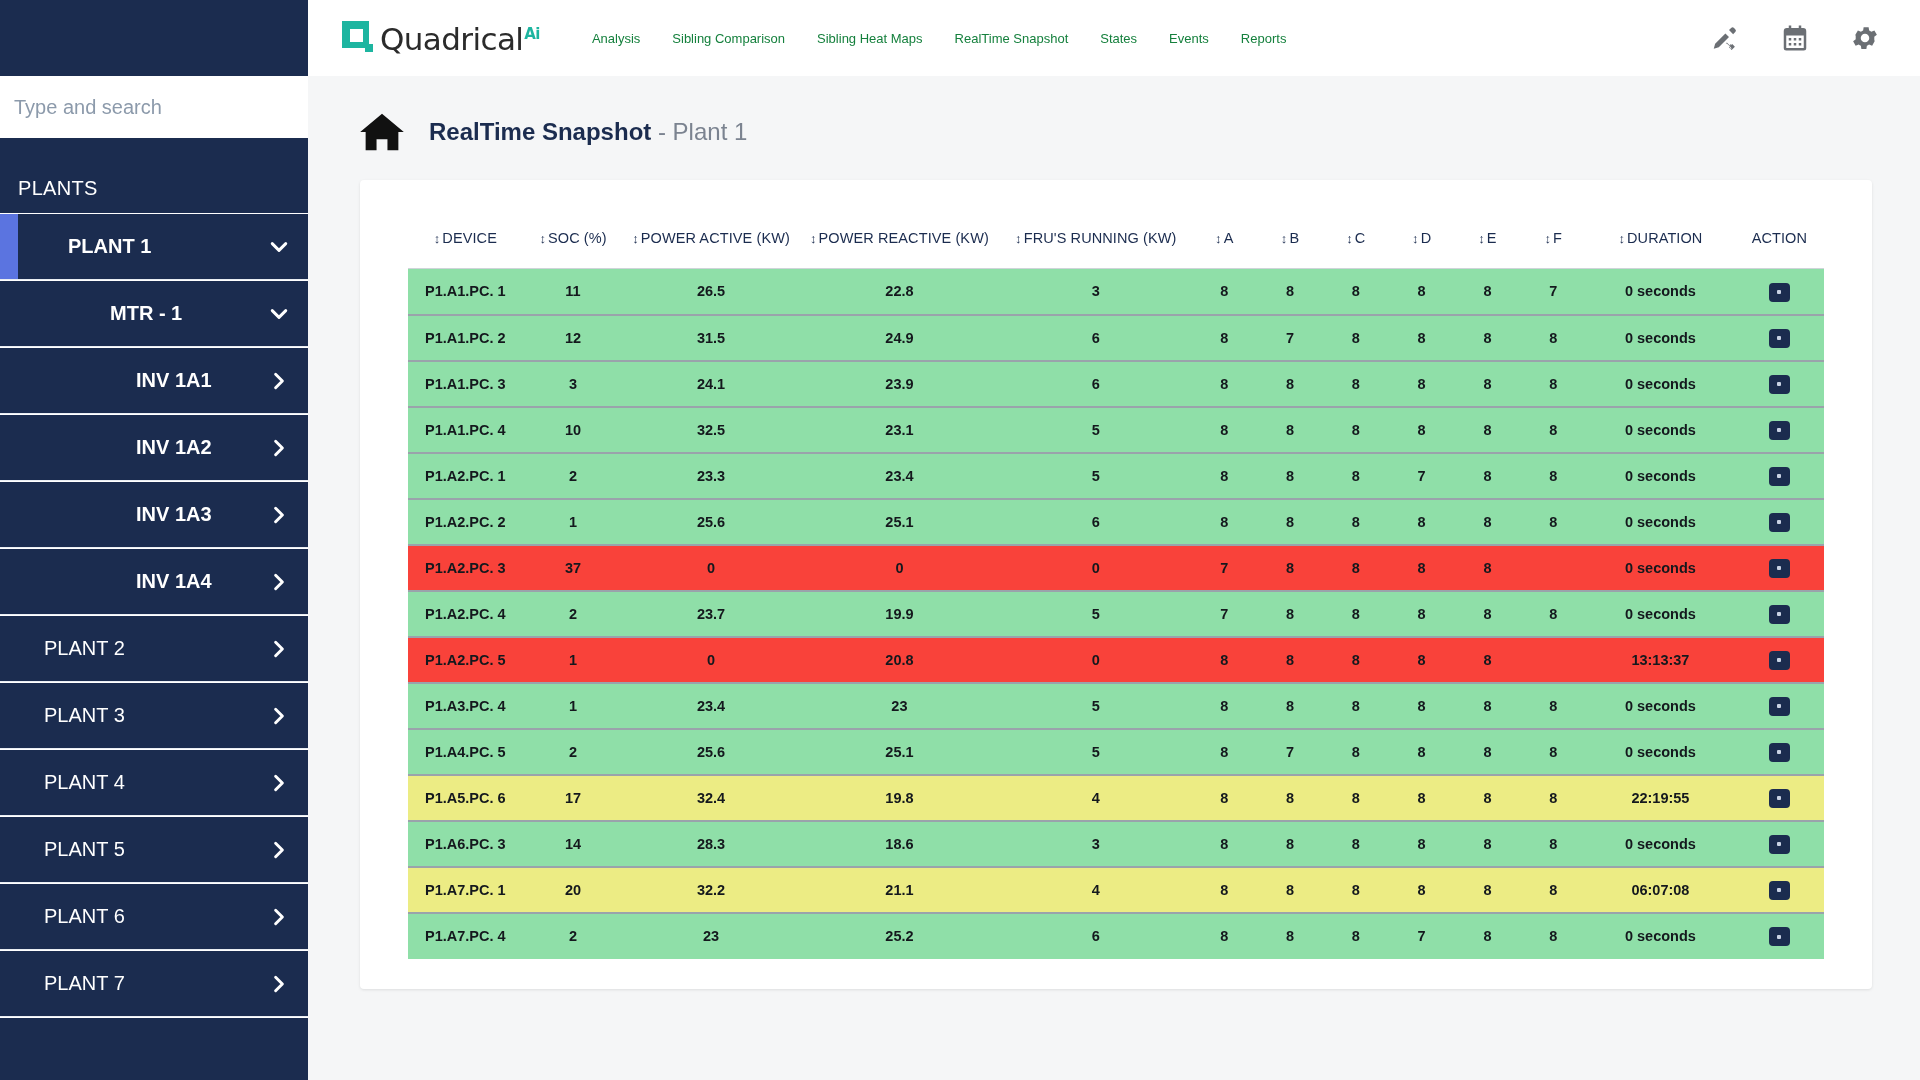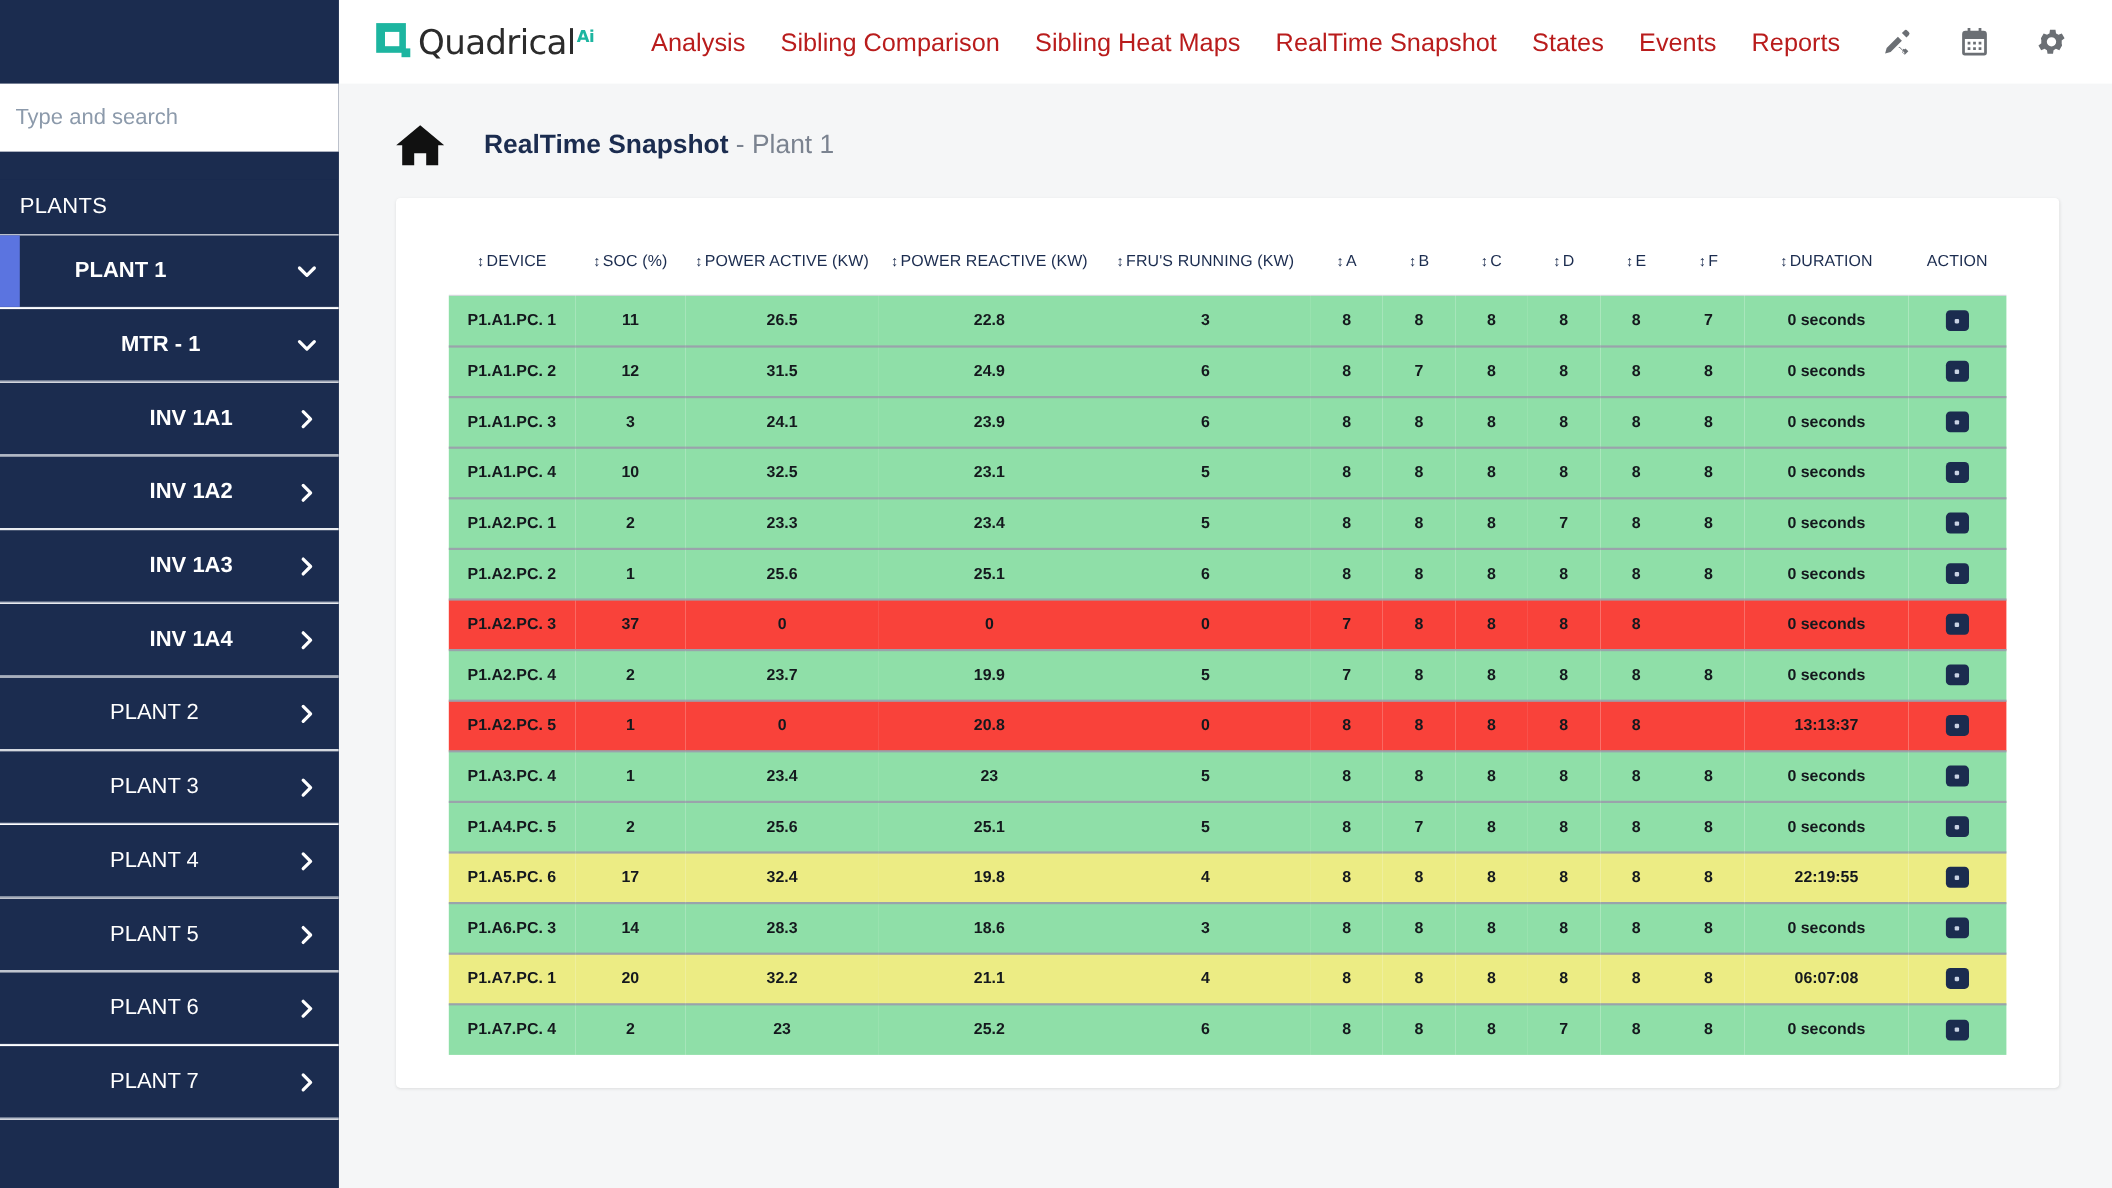--- a/index.html
+++ b/index.html
@@ -52,21 +52,21 @@
   .sb-chev { width: 58px; display: flex; align-items: center; justify-content: center; }
   .sb-chev svg { display:block; }
 
   .lvl-plant-active .sb-label { padding-left: 68px; font-weight: bold; }
   .lvl-plant-active::before {
     content: ""; position: absolute; left: 0; top: 0; bottom: 0;
     width: 18px; background: #5b74e0;
   }
   .lvl-mtr .sb-label { padding-left: 110px; font-weight: bold; }
   .lvl-inv .sb-label { padding-left: 136px; font-weight: bold; }
-  .lvl-plant .sb-label { padding-left: 68px; font-weight: 400; margin-left: 32px; }
+  .lvl-plant .sb-label { padding-left: 44px; font-weight: 400; }
   .sb-filler { background:#1b2c4f; height: 80px; border-top:1px solid #fff;}
 
   
   .main { flex: 1; height: 1080px; background: #f5f6f7; display: flex; flex-direction: column; border-radius: 13px; }
 
   .topbar {
     height: 76px; background: #ffffff;
     display: flex; align-items: center;
     padding: 0 28px 0 34px;
     flex: 0 0 76px;
@@ -83,28 +83,28 @@
     position: absolute; left: 23px; top: 23px; width: 8px; height: 8px; background: #1db5a0;
   }
   .logo-text {
     font-size: 31px; color: #2b2b2b; letter-spacing: -0.6px; line-height: 1;
     font-family: "DejaVu Sans", sans-serif; font-weight: 500;
   }
   .logo-ai { font-size: 15px; color: #1db5a0; vertical-align: super; font-weight: 600; margin-left: 1px;}
 
   .nav { display: flex; align-items: center; gap: 0; }
   .nav-item {
-    font-size: 23px; color: #b91c1c; padding: 0 16px; cursor: pointer; white-space: nowrap;
+    font-size: 13px; color: #15803d; padding: 0 16px; cursor: pointer; white-space: nowrap;
   }
   .topbar-icons { margin-left: auto; display: flex; align-items: center; gap: 40px; padding-right: 12px;}
   .ticon { width: 30px; height: 30px; color: #6b6f74; cursor: pointer; }
   .ticon svg { display: block; width: 30px; height: 30px; fill: #6b6f74; }
 
   .page-head {
-    display: flex; align-items: center; gap: 36px;
+    display: flex; align-items: center; gap: 25px;
     padding: 36px 0 28px 52px;
   }
   .home-icon svg { display:block; width: 44px; height: 40px; fill: #111111; }
   .page-title { font-size: 24px; }
   .page-title .t1 { color: #1b2c4f; font-weight: bold; }
   .page-title .t2 { color: #7b8390; font-weight: 400; }
 
   .card {
     margin: 0 48px 0 52px;
     background: #ffffff;

